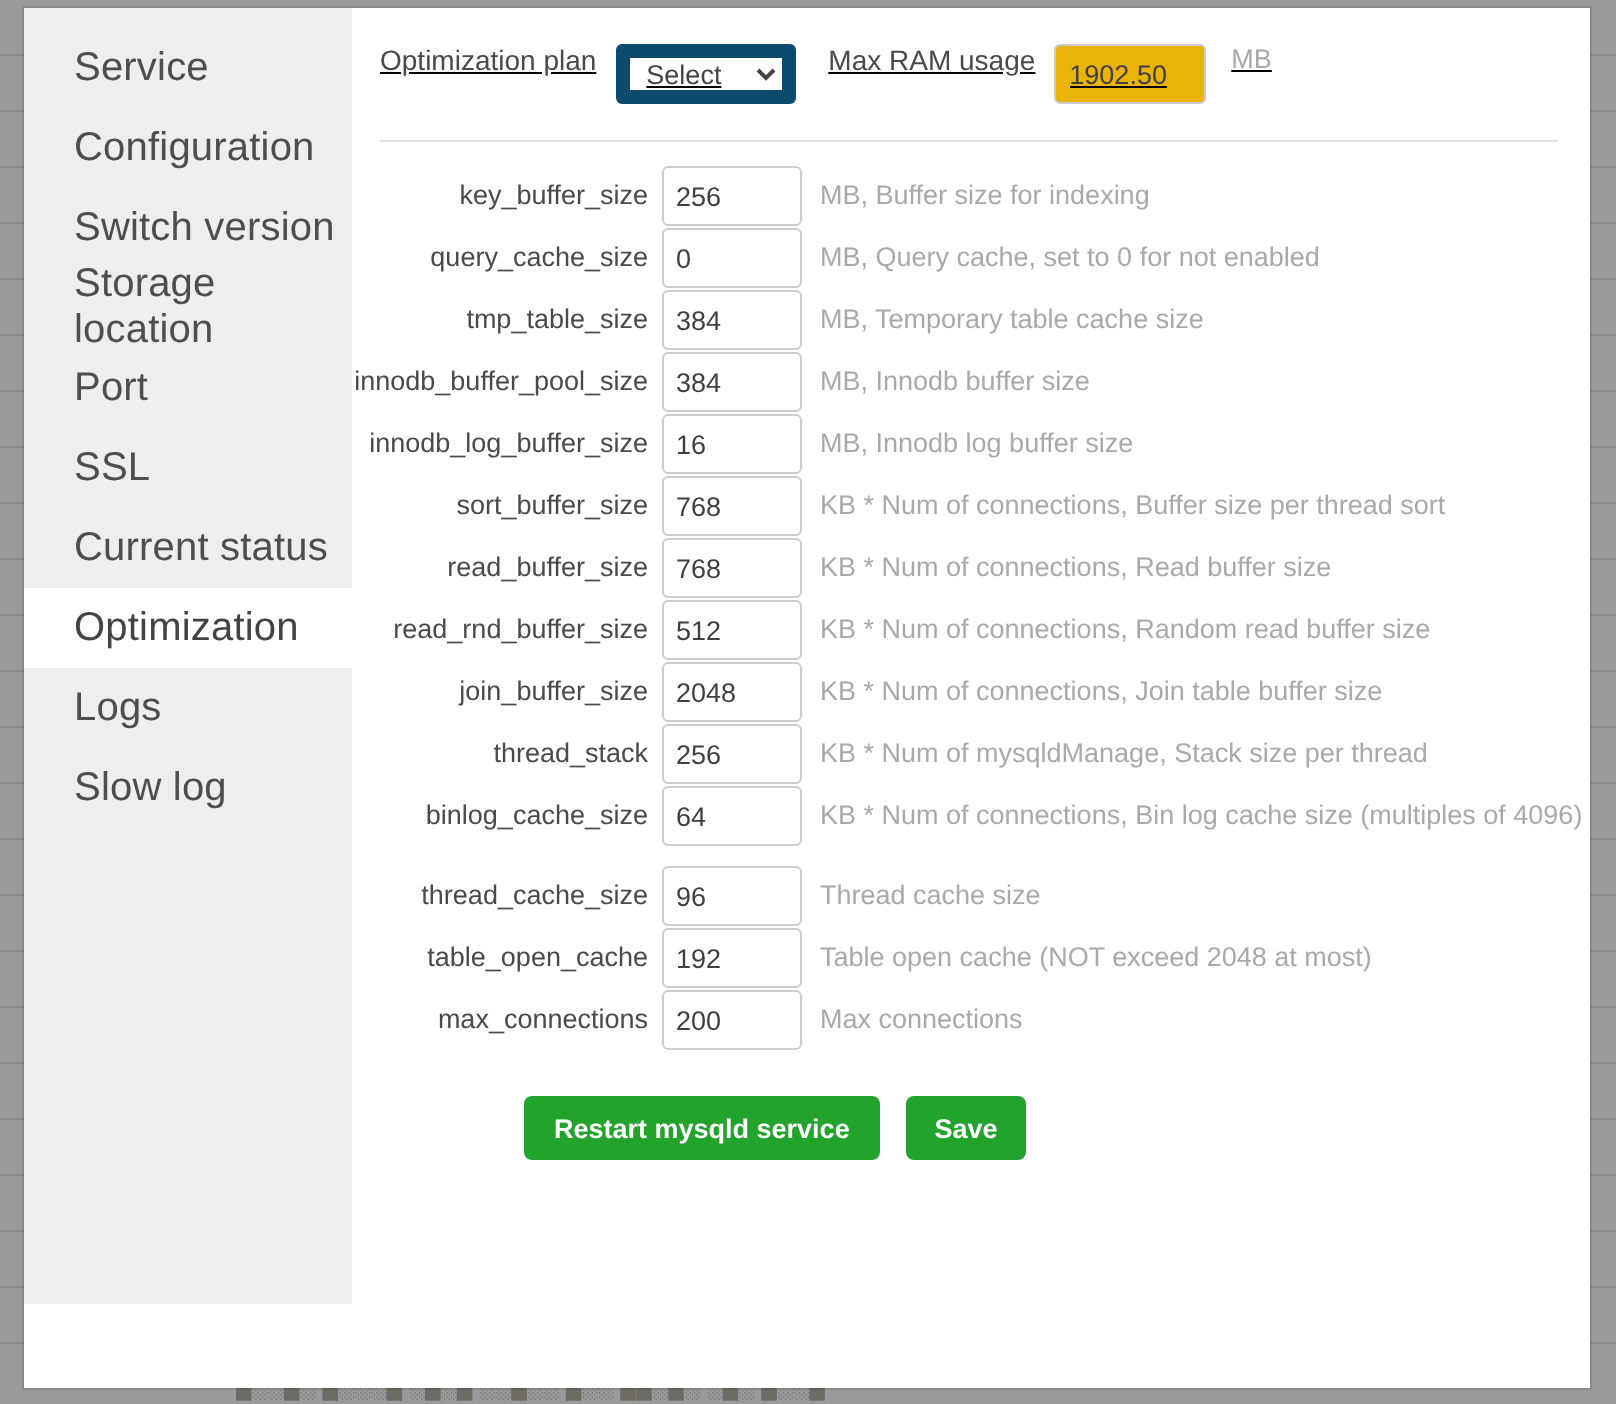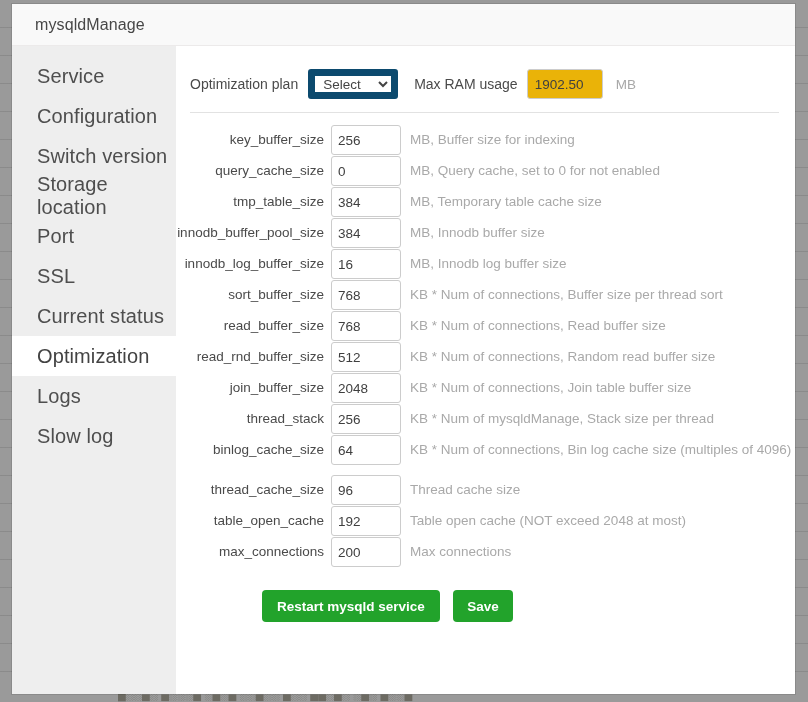--- a/index.html
+++ b/index.html
@@ -99,23 +99,23 @@
   #content {
     flex: 1 1 auto;
     background: #ffffff;
     padding: 18px 0 0 0;
     position: relative;
   }
 
   
   #plan-row {
     display: flex;
-    align-items: center;
     padding: 0 16px 0 14px;
     height: 40px;
+    text-decoration: underline;
   }
   .f-label {
     font-size: 14px;
     color: #4a4a4a;
     white-space: nowrap;
   }
   #plan-select {
     margin-left: 10px;
     width: 90px;
     height: 30px;
@@ -226,23 +226,20 @@
   </div>
   <div id="bg-right">
     <div class="bg-ticks"></div>
   </div>
   <div id="bg-bottom">
     <div id="bg-bottom-text">█░░▄░ ▄░░░▄ ░▄░▄ ░░▄░░ ▄░░ ▄▄░▄░ ░▄░ ▄░░▄</div>
   </div>
 
   <div id="window">
 
-    <div id="titlebar">
-      <div id="title-text">mysqldManage</div>
-    </div>
 
     <div id="body">
 
       <nav id="sidebar">
 
       <div class="nav-item">
             <span>Service</span>
           </div>
           <div class="nav-item">
             <span>Configuration</span>

